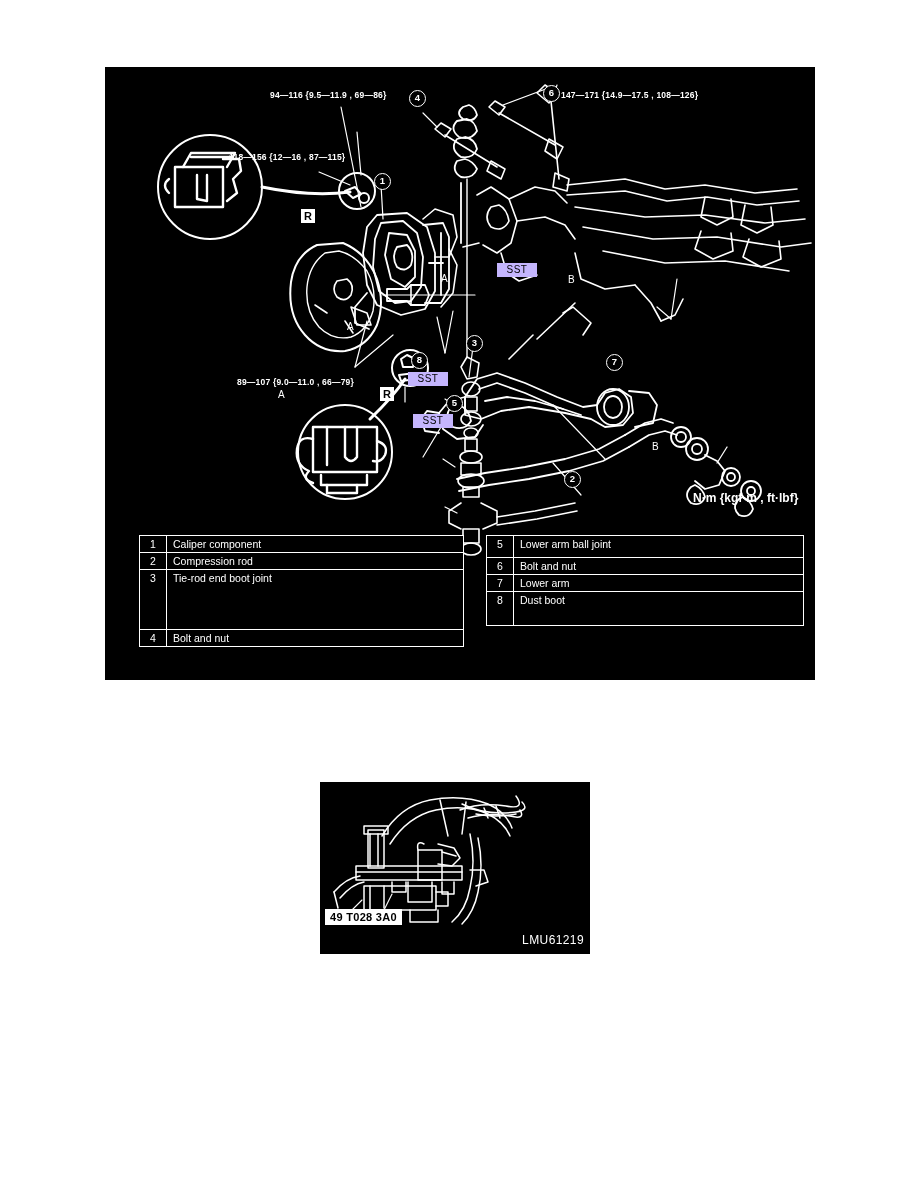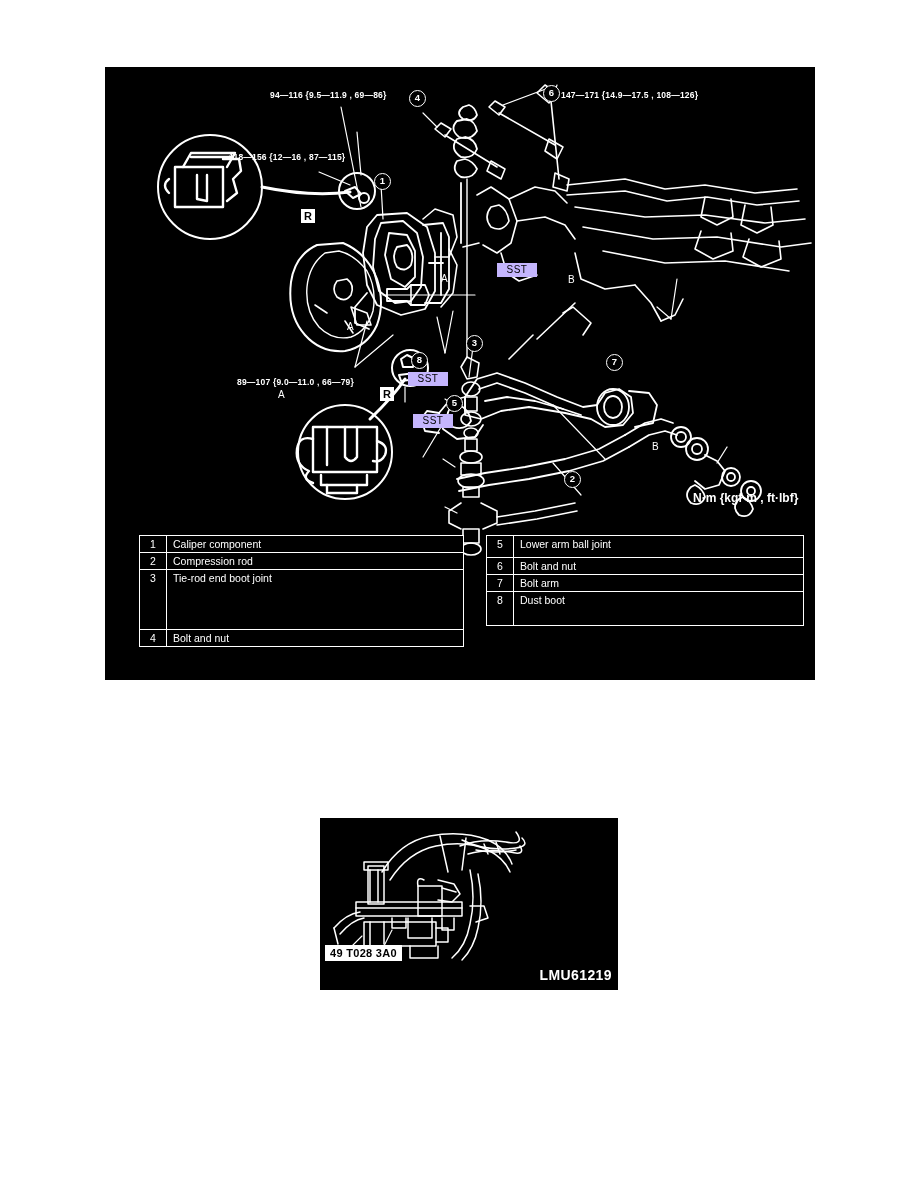--- a/index.html
+++ b/index.html
@@ -50,31 +50,31 @@
   .parts-table td{
     border:1px solid #ffffff;color:#ffffff;font-size:10.5px;
     padding:2px 6px;vertical-align:top;
   }
   .parts-table td.num{width:26px;text-align:center;padding-left:0;padding-right:0;}
   #table-left{left:139px;top:535px;width:325px;}
   #table-right{left:486px;top:535px;width:318px;}
 
   
   #photo-panel{
-    position:absolute;left:320px;top:818px;width:298px;height:172px;
+    position:absolute;left:320px;top:782px;width:270px;height:172px;
     background:#000000;overflow:hidden;
   }
   #photo-svg{position:absolute;left:0;top:0;width:270px;height:172px;}
   #tool-number{
     position:absolute;left:5px;top:127px;background:#ffffff;color:#000000;
     font-size:11px;font-weight:bold;padding:2px 5px;line-height:12px;letter-spacing:.3px;
   }
   #figure-code{
-    position:absolute;right:6px;bottom:7px;color:#ffffff;font-size:14px;
-    font-family:"Liberation Sans",sans-serif;letter-spacing:.4px;font-weight:bold;
+    position:absolute;right:6px;bottom:7px;color:#ffffff;font-size:12px;
+    font-family:"Liberation Sans",sans-serif;letter-spacing:.4px;
   }
 </style>
 </head>
 <body>
 
 <div id="diagram-panel">
 
   <svg id="diagram-svg" viewBox="0 0 710 613">
     <g fill="none" stroke="#ffffff" stroke-width="1.6" stroke-linecap="round" stroke-linejoin="round">
 
@@ -342,21 +342,21 @@
       <tr style="height:22px;">
     <td class="num">5</td>
     <td>Lower arm ball joint</td>
   </tr>
   <tr>
     <td class="num">6</td>
     <td>Bolt and nut</td>
   </tr>
   <tr>
     <td class="num">7</td>
-    <td>Bolt arm</td>
+    <td>Lower arm</td>
   </tr>
   <tr style="height:34px;">
     <td class="num">8</td>
     <td>Dust boot</td>
   </tr>
 </tbody>
   </table>
 
 <div id="photo-panel">
   <svg id="photo-svg" viewBox="0 0 270 172">

